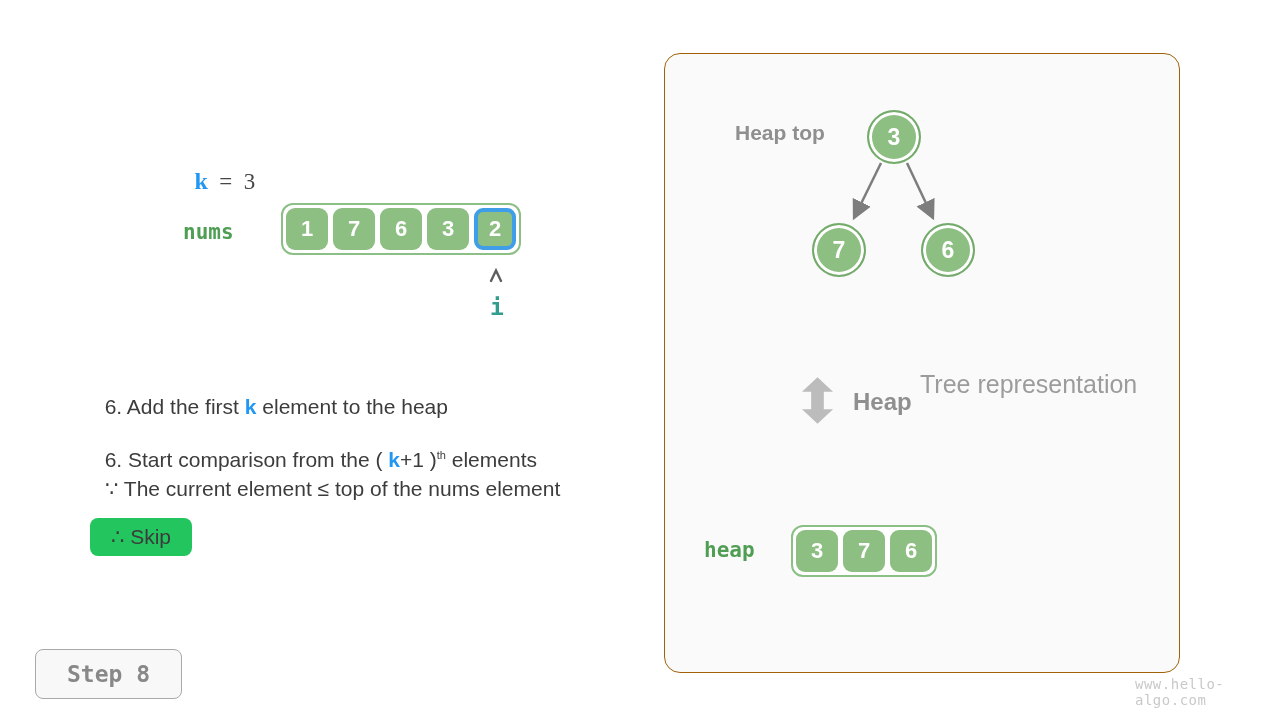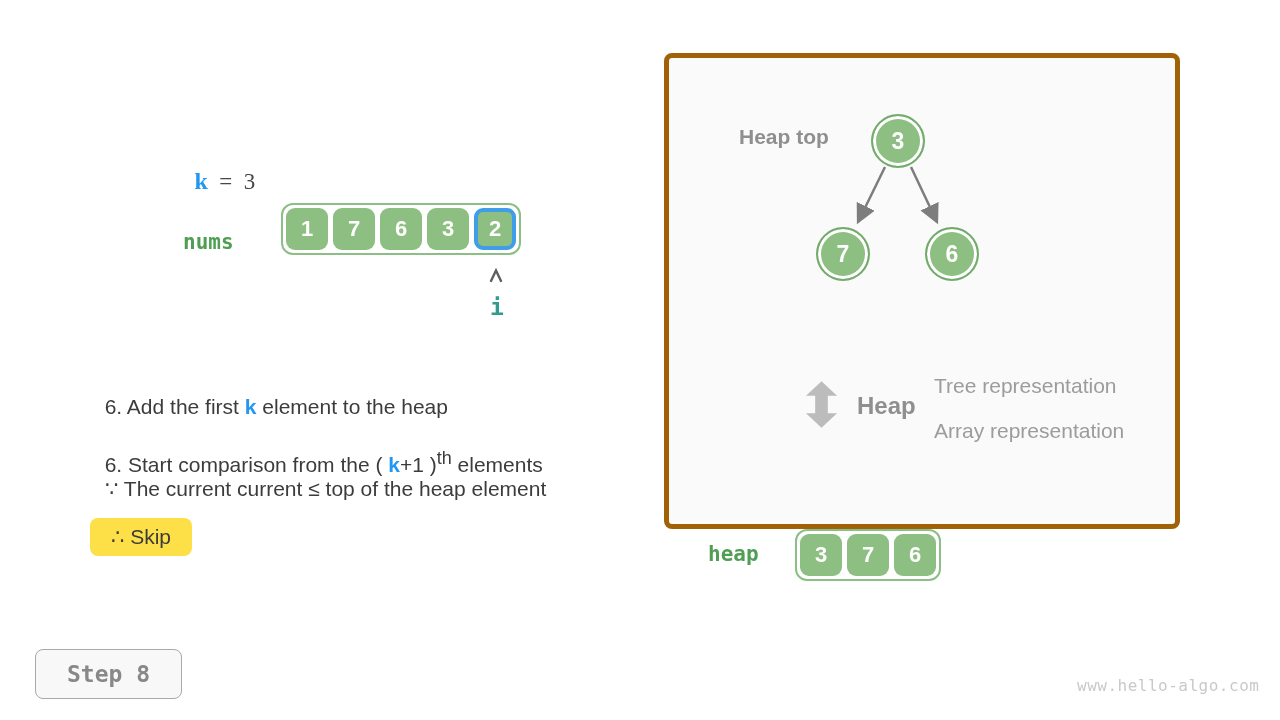--- a/index.html
+++ b/index.html
@@ -19,74 +19,74 @@
   
   .array-box{display:flex;gap:5px;padding:3px;border:2px solid #8bbf85;border-radius:12px;background:#ffffff;}
   .cell{
     width:42px;height:42px;border-radius:9px;background:#8dbe82;color:#ffffff;
     font-weight:bold;font-size:22px;display:flex;align-items:center;justify-content:center;
     box-sizing:border-box;
   }
   .cell.hl{border:4px solid #3f9ee7;}
   .nums-box{left:281px;top:203px;}
   .arr-label{font-weight:bold;font-size:21px;color:#4f9e53;}
-  .nums-label{left:183px;top:230px;}
+  .nums-label{left:183px;top:220px;}
 
   
   .caret{left:488px;top:268px;}
   .ptr-i{left:490px;top:294px;color:#2f9e8f;font-weight:bold;font-size:23px;}
 
   
   .note{font-size:21px;color:#3c3c3c;}
   .note .k-inline{color:#2196f3;font-weight:bold;}
-  .note sup{font-size:18px;}
+  .note sup{font-size:11px;}
   .note1{left:93px;top:371px;}
   .note2{left:93px;top:424px;}
   .note3{left:105px;top:477px;}
   .skip-badge{
-    left:90px;top:518px;background:#fde047;border-radius:8px;
+    left:90px;top:518px;background:#22c55e;border-radius:8px;
     padding:7px 21px;font-size:21px;color:#3c3c3c;
   }
 
   
   .step-btn{
     left:35px;top:641px;width:147px;height:50px;box-sizing:border-box;
     border:1.5px solid #a9a9a9;border-radius:8px;background:#f8f8f8;
     display:flex;align-items:center;justify-content:center;
     font-weight:bold;font-size:23px;color:#888888;cursor:pointer;margin-top:8px;
   }
 
   
   .panel{
-    left:664px;top:53px;width:516px;height:476px;box-sizing:border-box;
-    background:#fafafa;border:5px solid #a16207;border-radius:8px;
+    left:664px;top:53px;width:516px;height:620px;box-sizing:border-box;
+    background:#fafafa;border:1px solid #a16207;border-radius:16px;
   }
   .panel .abs{position:absolute;}
   .heap-top-label{left:70px;top:67px;font-weight:bold;font-size:21px;color:#8f8f8f;}
   .node{
     width:54px;height:54px;border-radius:50%;background:#8dbe82;
     border:2px solid #74ab6c;box-shadow:inset 0 0 0 3px #ffffff;box-sizing:border-box;
     color:#ffffff;font-weight:bold;font-size:23px;
     display:flex;align-items:center;justify-content:center;
   }
   .node-root{left:202px;top:56px;}
   .node-left{left:147px;top:169px;}
   .node-right{left:256px;top:169px;}
   .edges{left:0;top:0;pointer-events:none;}
 
   .legend-heap{left:188px;top:334px;font-weight:bold;font-size:24px;color:#8f8f8f;}
-  .legend-tree{left:265px;top:316px;font-size:21px;color:#9c9c9c;}
+  .legend-tree{left:255px;top:316px;font-size:25px;color:#9c9c9c;}
   .legend-array{left:265px;top:361px;font-size:21px;color:#9c9c9c;}
   .dbl-arrow{left:136px;top:323px;}
 
   .heap-label{left:39px;top:484px;}
   .heap-box{left:126px;top:471px;}
 
   
-  .watermark{left:1077px;top:676px;font-size:16px;color:#c9c9c9;letter-spacing:0.5px;}
+  .watermark{left:1135px;top:676px;font-size:14px;color:#c9c9c9;letter-spacing:0.5px;}
 </style>
 </head>
 <body>
 
 <div class="abs k-eq pre">
   <span class="k-var">k</span><span class="k-rest">  =  3</span>
 </div>
 
 <div class="abs arr-label mono nums-label">nums</div>
 <div class="abs array-box nums-box">
@@ -101,21 +101,21 @@
   <polyline points="3,13 8,2.5 13,13" fill="none" stroke="#5f5f5f" stroke-width="2.4" stroke-linecap="round" stroke-linejoin="miter"></polyline>
 </svg>
 <div class="abs ptr-i mono">i</div>
 
 <div class="abs note note1 pre">
   <span>6. Add the first </span><span class="k-inline">k</span><span> element to the heap</span>
 </div>
 <div class="abs note note2 pre">
   <span>6. Start comparison from the </span><span>( </span><span class="k-inline">k</span><span>+1 )</span><sup>th</sup><span> elements</span>
 </div>
-<div class="abs note note3">∵ The current current ≤ top of the heap element</div>
+<div class="abs note note3">∵ The current element ≤ top of the nums element</div>
 <div class="abs skip-badge">∴ Skip</div>
 
 <div class="abs step-btn mono">Step 8</div>
 
 <div class="abs panel">
 
   <div class="abs heap-top-label">Heap top</div>
 
   <svg class="abs edges" width="516" height="580" viewBox="0 0 516 580">
     <defs>
@@ -129,21 +129,20 @@
 
   <div class="abs node node-root">3</div>
   <div class="abs node node-left">7</div>
   <div class="abs node node-right">6</div>
 
   <svg class="abs dbl-arrow" width="33" height="47" viewBox="0 0 34 48">
     <polygon points="17,0 33,15 23.5,15 23.5,33 33,33 17,48 1,33 10.5,33 10.5,15 1,15" fill="#bcbcbc"></polygon>
   </svg>
   <div class="abs legend-heap">Heap</div>
   <div class="abs legend-tree">Tree representation</div>
-  <div class="abs legend-array">Array representation</div>
 
   <div class="abs arr-label mono heap-label">heap</div>
   <div class="abs array-box heap-box">
     <div class="cell">3</div>
     <div class="cell">7</div>
     <div class="cell">6</div>
   </div>
 
 </div>
 

